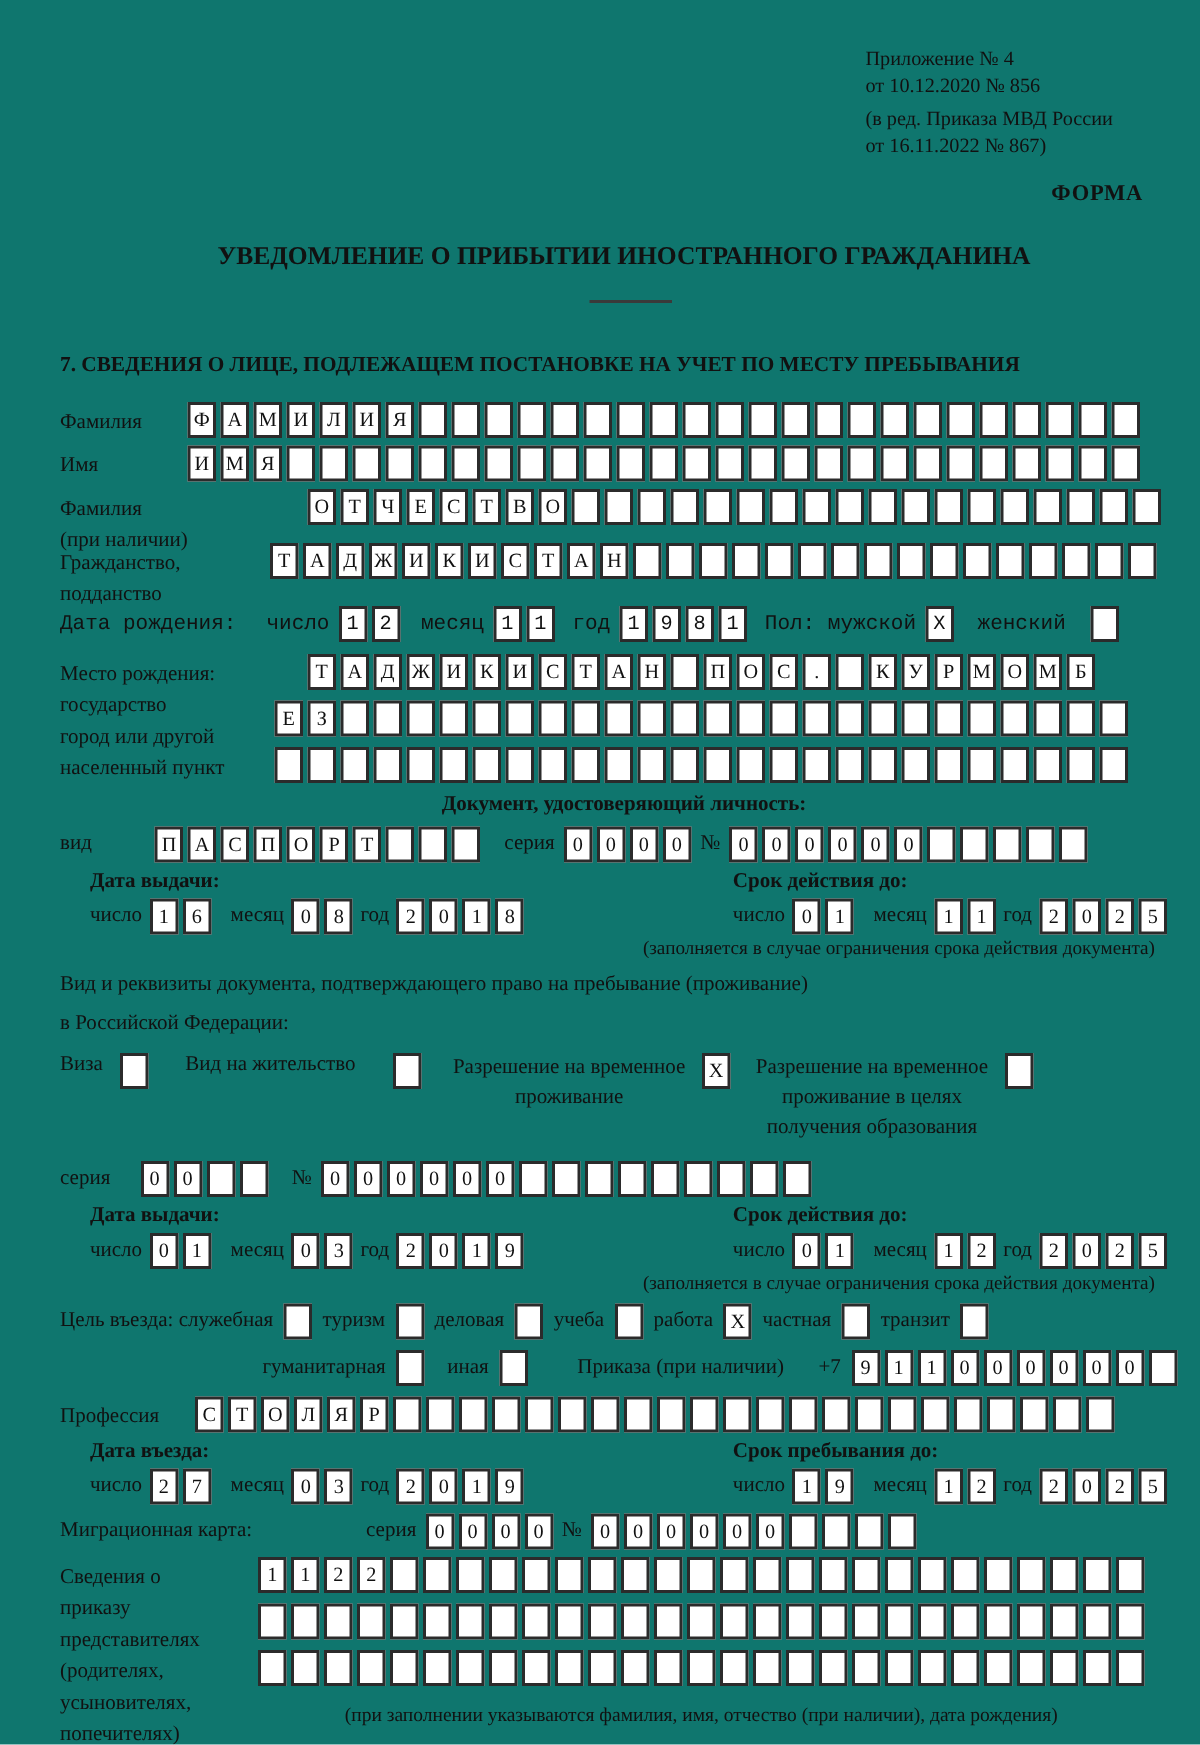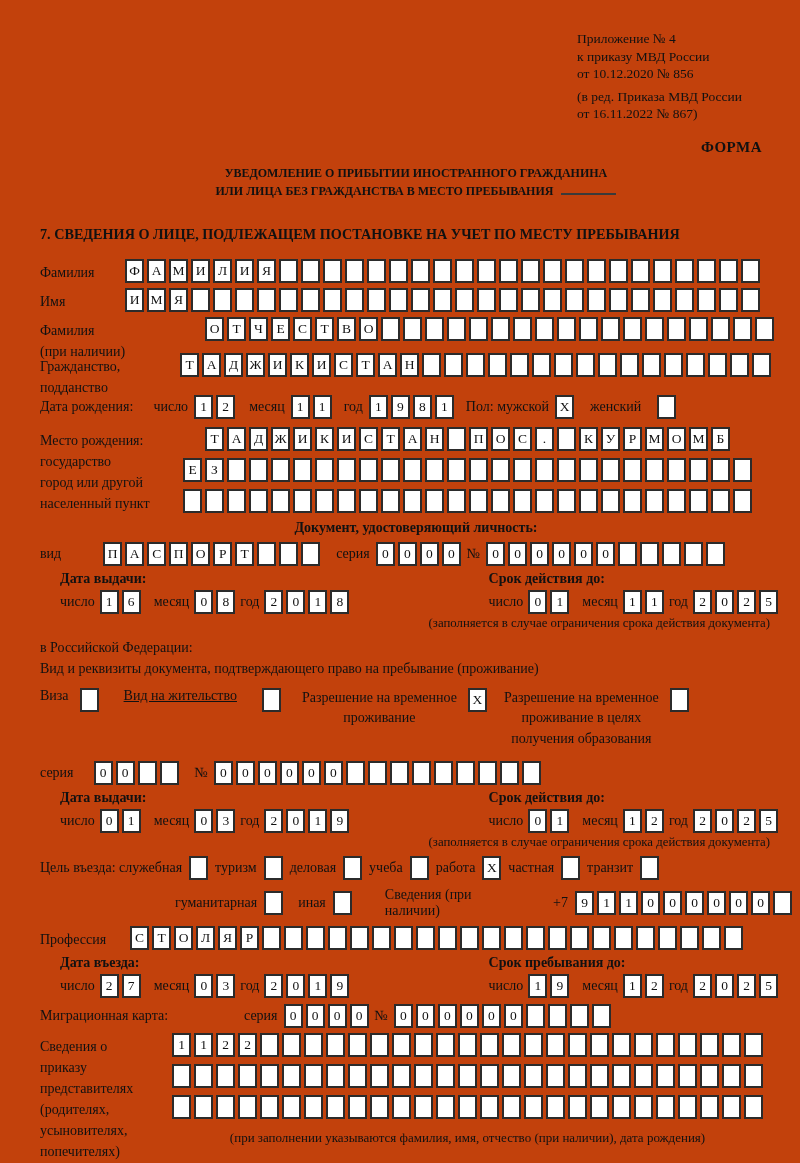--- a/index.html
+++ b/index.html
@@ -1,25 +1,25 @@
 <!DOCTYPE html>
 <html><head>
 <meta charset="utf-8">
 <style>
   html,body{margin:0;padding:0;background:#ffffff;}
   .page{
     width:800px;height:1163px;box-sizing:border-box;
     padding:30px 8px 0 40px;
     font-family:"Liberation Serif","DejaVu Serif",serif;
-    color:#111;background:#c2410c;overflow:hidden;position:relative;
+    color:#111;background:#0f766e;overflow:hidden;position:relative;
   }
   .annex{margin-left:auto;width:215px;font-size:13.5px;line-height:1.3;}
   .annex .sub{margin-top:5px;}
   .forma{text-align:right;padding-right:30px;font-weight:bold;font-size:15px;margin-top:16px;letter-spacing:.5px;}
-  .title{text-align:center;font-weight:bold;font-size:12px;line-height:1.5;margin-top:8px;}
+  .title{text-align:center;font-weight:bold;font-size:17px;line-height:1.5;margin-top:20px;}
   .title-underline{display:inline-block;width:55px;border-bottom:2px solid #3a3a3a;margin-left:8px;vertical-align:baseline;}
   .sec-heading{font-weight:bold;font-size:14.2px;margin-top:26px;margin-bottom:16px;}
   .lbl{font-size:14px;}
   .frow{display:flex;align-items:flex-start;margin-bottom:5px;}
   .flabel{font-size:14px;line-height:1.5;flex:none;padding-top:3px;}
   .w85{width:85px}.w140{width:140px}.w165{width:165px}.w90{width:90px}.w130{width:132px}
   .cellrow{display:flex;gap:3px;flex:none;}
   .cell{
     width:19px;height:24px;box-sizing:border-box;border:2px solid #2b2b2b;
     display:inline-flex;align-items:center;justify-content:center;
@@ -41,32 +41,31 @@
   .footnote{font-size:13px;margin-top:4px;text-align:center;}
   .repr-right{display:flex;flex-direction:column;gap:7px;}
 </style>
 </head>
 <body>
 
 <div class="page">
 
   <div class="annex">
     <div>Приложение № 4</div>
-    <div>к приказу МВД России</div>
     <div>от 10.12.2020 № 856</div>
     <div class="sub">
       <div>(в ред. Приказа МВД России</div>
       <div>от 16.11.2022 № 867)</div>
     </div>
   </div>
   <div class="forma">ФОРМА</div>
 
   <div class="title">
     <div>УВЕДОМЛЕНИЕ О ПРИБЫТИИ ИНОСТРАННОГО ГРАЖДАНИНА</div>
-    <div><span>ИЛИ ЛИЦА БЕЗ ГРАЖДАНСТВА В МЕСТО ПРЕБЫВАНИЯ</span><span class="title-underline"></span></div>
+    <div><span class="title-underline"></span></div>
   </div>
 
   <div class="sec-heading">7. СВЕДЕНИЯ О ЛИЦЕ, ПОДЛЕЖАЩЕМ ПОСТАНОВКЕ НА УЧЕТ ПО МЕСТУ ПРЕБЫВАНИЯ</div>
 
   <div class="frow">
     <div class="flabel w85">Фамилия</div>
     <div class="cellrow">
         <span class="cell">Ф</span>
         <span class="cell">А</span>
         <span class="cell">М</span>
@@ -198,21 +197,21 @@
         <span class="cell"></span>
         <span class="cell"></span>
         <span class="cell"></span>
         <span class="cell"></span>
         <span class="cell"></span>
         <span class="cell"></span>
         <span class="cell"></span>
       </div>
   </div>
 
-  <div class="frow inline" style="margin-top:-8px;margin-bottom:8px;">
+  <div class="frow inline" style="margin-top:-8px;margin-bottom:8px;font-family:Liberation Mono, monospace;">
     <span class="lbl">Дата рождения:</span>
     <span class="lbl" style="margin-left:14px;">число</span>
     <span class="cellrow">
         <span class="cell">1</span>
         <span class="cell">2</span>
       </span>
     <span class="lbl" style="margin-left:8px;">месяц</span>
     <span class="cellrow">
         <span class="cell">1</span>
         <span class="cell">1</span>
@@ -407,29 +406,29 @@
             <span class="cell">2</span>
             <span class="cell">0</span>
             <span class="cell">2</span>
             <span class="cell">5</span>
           </span>
       </div>
     </div>
   </div>
   <div class="note">(заполняется в случае ограничения срока действия документа)</div>
 
+  <div class="intro">Вид и реквизиты документа, подтверждающего право на пребывание (проживание)</div>
   <div class="intro" style="margin-top:4px;">в Российской Федерации:</div>
-  <div class="intro">Вид и реквизиты документа, подтверждающего право на пребывание (проживание)</div>
 
   <div class="permits-row">
     <span class="lbl">Виза</span>
     <span class="cellrow">
         <span class="cell"></span>
       </span>
-    <span class="lbl" style="margin-left:14px;text-decoration:underline;">Вид на жительство</span>
+    <span class="lbl" style="margin-left:14px;">Вид на жительство</span>
     <span class="cellrow" style="margin-left:14px;">
         <span class="cell"></span>
       </span>
     <div class="pl-multi" style="margin-left:10px;">
       <div>Разрешение на временное</div>
       <div>проживание</div>
     </div>
     <span class="cellrow">
         <span class="cell">X</span>
       </span>
@@ -552,21 +551,21 @@
 
   <div class="purpose-row indent175">
     <span class="lbl">гуманитарная</span>
     <span class="cellrow">
         <span class="cell"></span>
       </span>
     <span class="lbl" style="margin-left:8px;">иная</span>
     <span class="cellrow">
         <span class="cell"></span>
       </span>
-    <span class="lbl" style="margin-left:26px;">Сведения (при наличии)</span>
+    <span class="lbl" style="margin-left:26px;">Приказа (при наличии)</span>
     <span class="lbl" style="margin-left:16px;">+7</span>
     <span class="cellrow">
         <span class="cell">9</span>
         <span class="cell">1</span>
         <span class="cell">1</span>
         <span class="cell">0</span>
         <span class="cell">0</span>
         <span class="cell">0</span>
         <span class="cell">0</span>
         <span class="cell">0</span>

